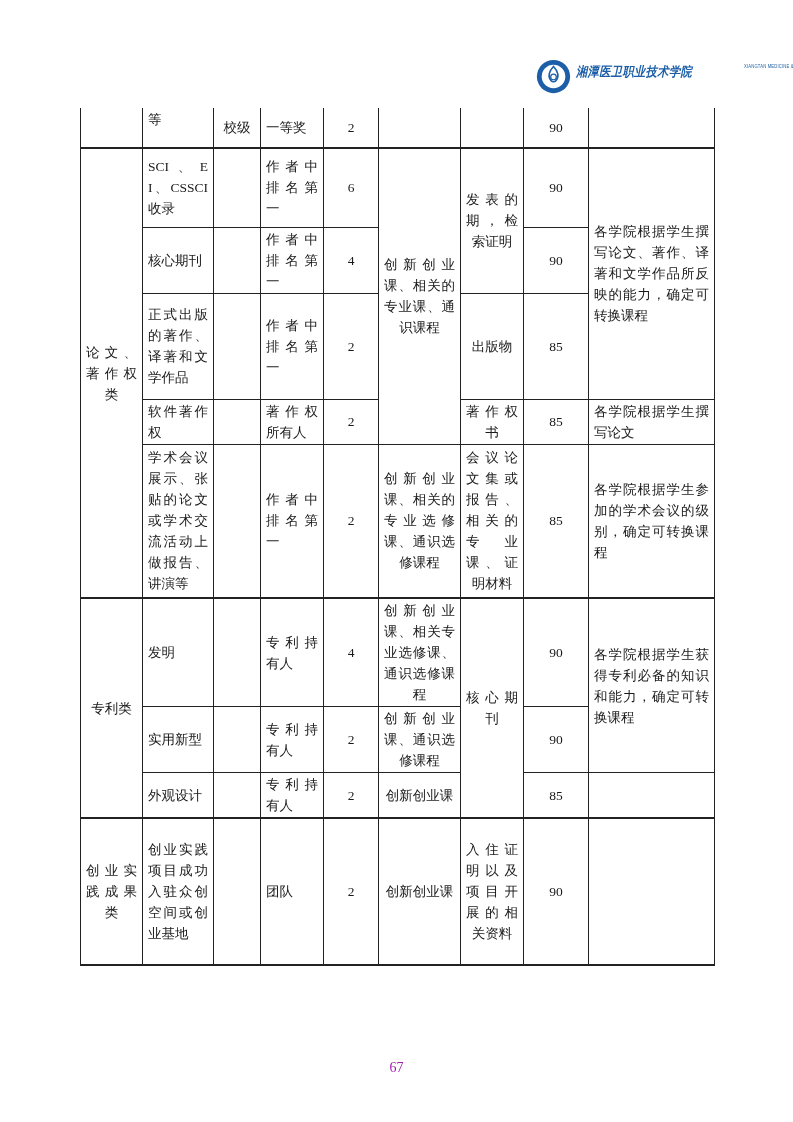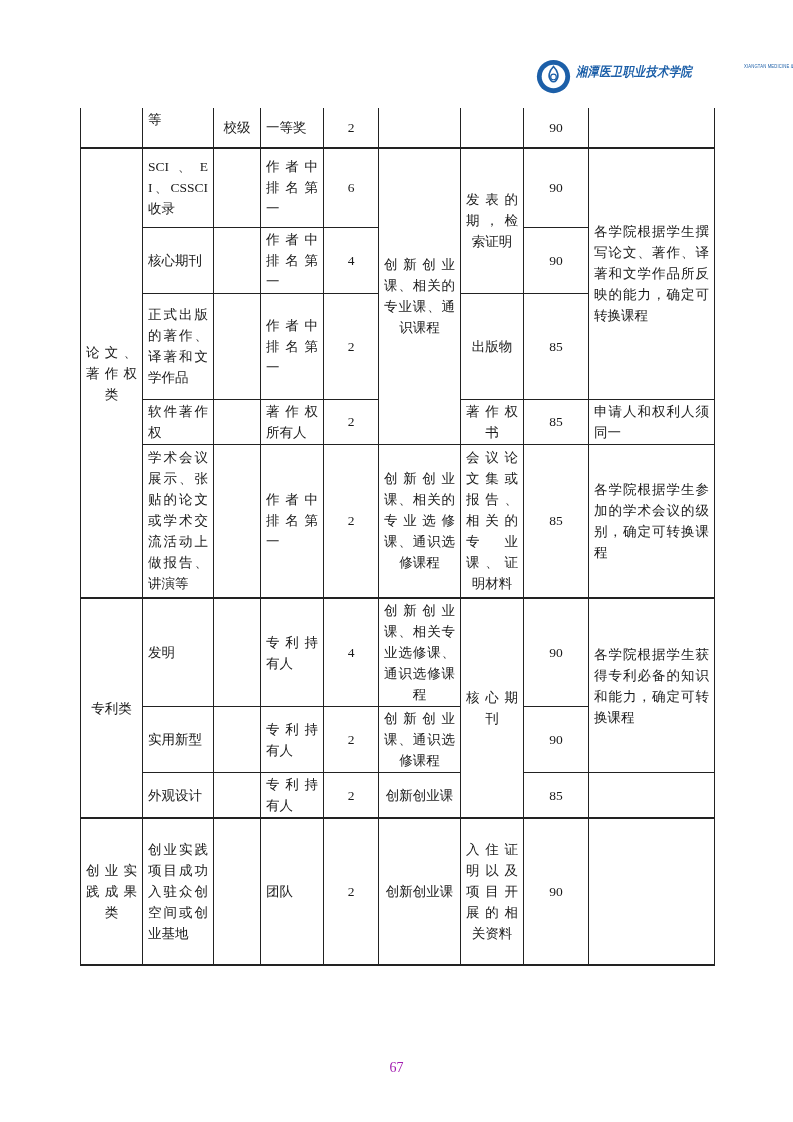--- a/index.html
+++ b/index.html
@@ -130,21 +130,21 @@
         <td class="num">85</td>
       </tr>
 
       <tr class="r4">
         <td class="item">软件著作权</td>
         <td class="level"></td>
         <td class="role">著作权所有人</td>
         <td class="num">2</td>
         <td class="evid">著作权书</td>
         <td class="num">85</td>
-        <td class="note">申请人和权利人须同一</td>
+        <td class="note">各学院根据学生撰写论文</td>
       </tr>
 
       <tr class="r5">
         <td class="item">学术会议展示、张贴的论文或学术交流活动上做报告、讲演等</td>
         <td class="level"></td>
         <td class="role">作者中排名第一</td>
         <td class="num">2</td>
         <td class="course">创新创业课、相关的专业选修课、通识选修课程</td>
         <td class="evid">会议论文集或报告、相关的专业课、证明材料</td>
         <td class="num">85</td>

